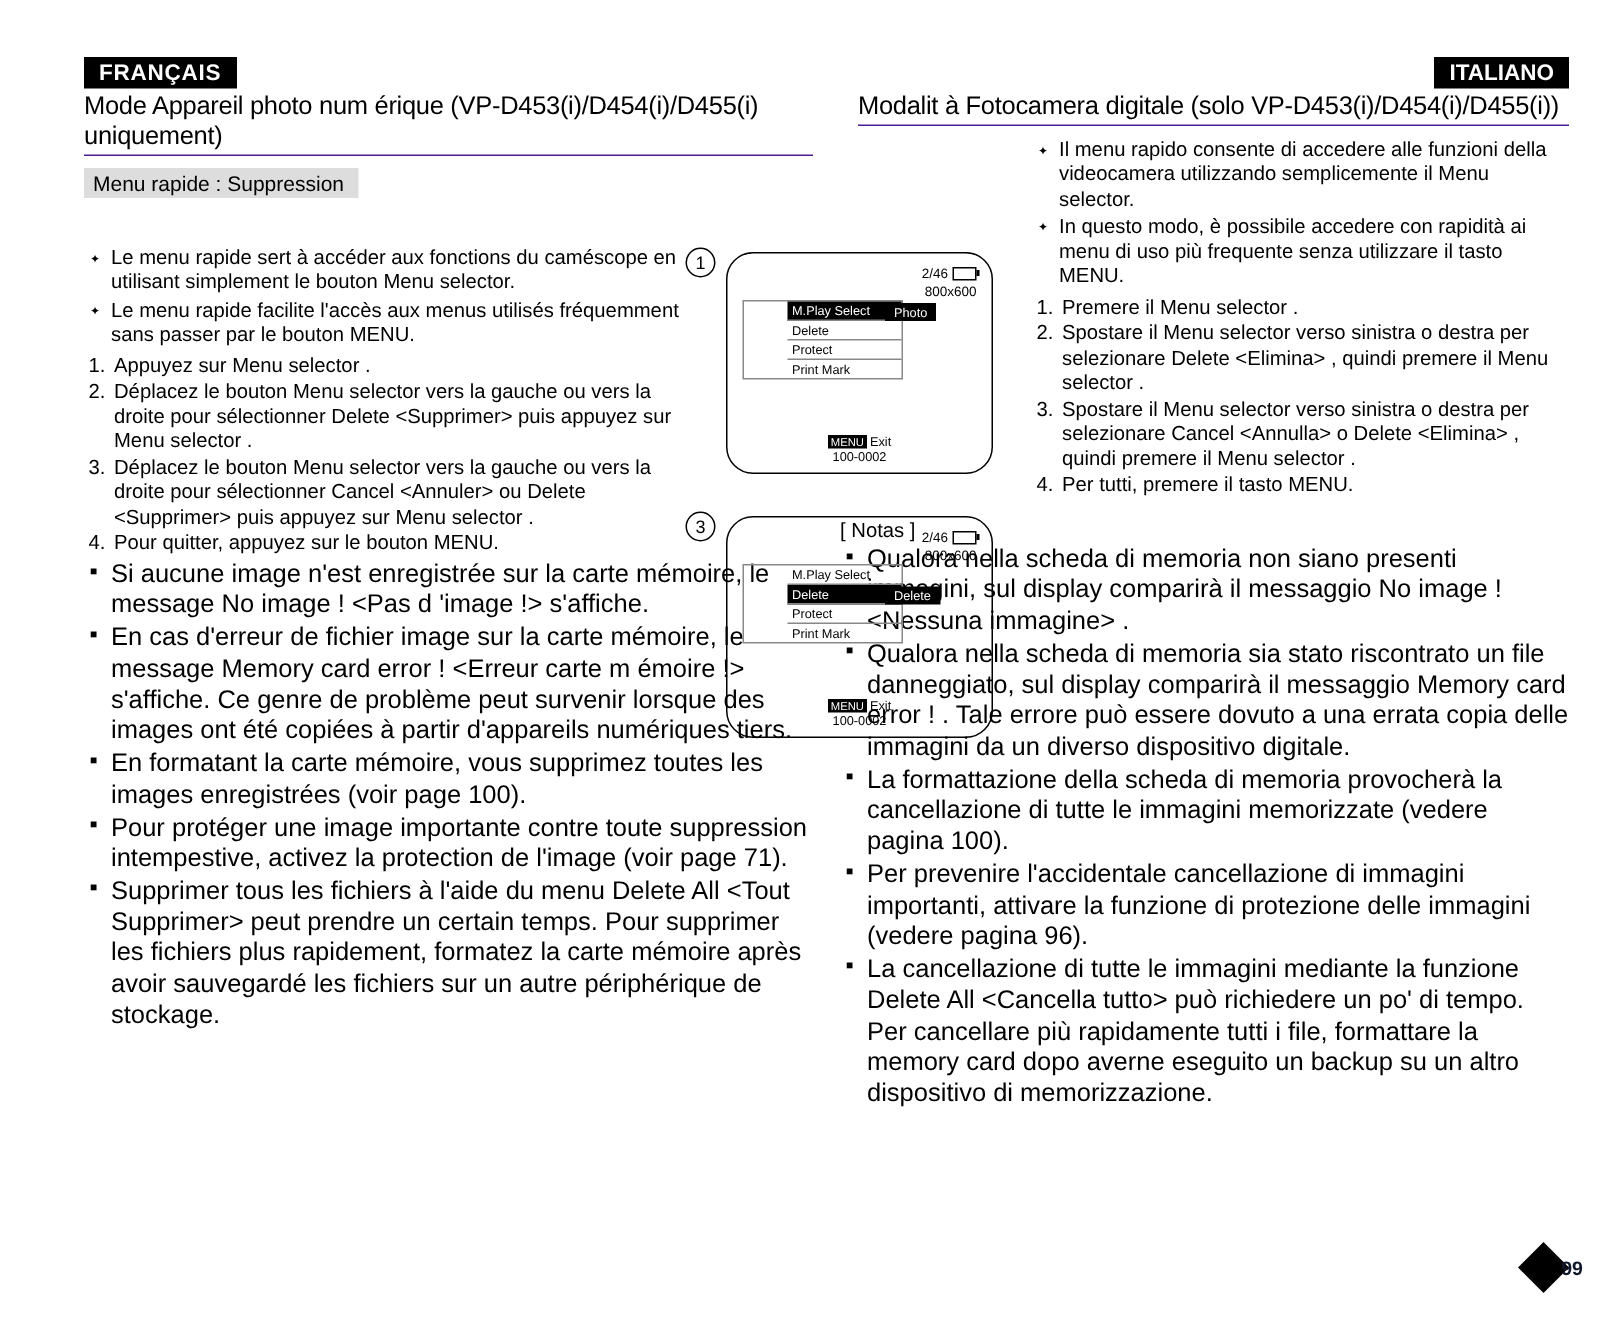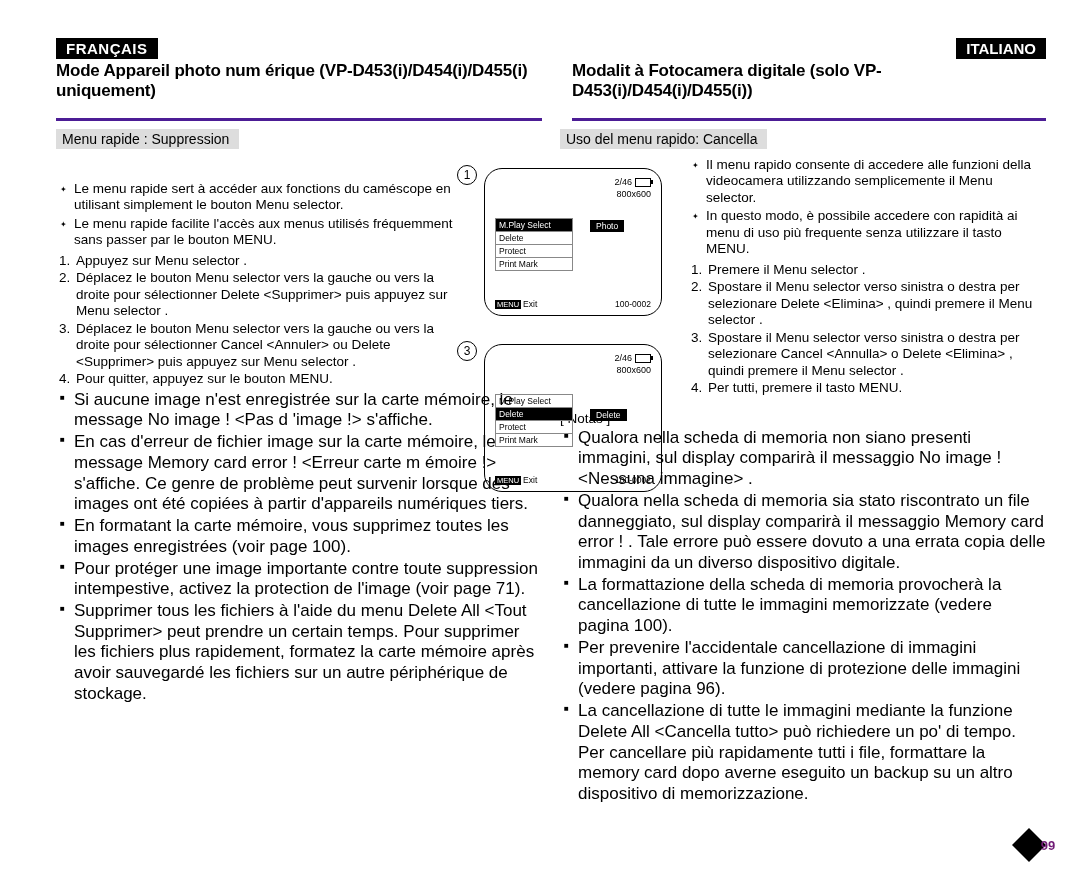--- a/index.html
+++ b/index.html
@@ -33,26 +33,26 @@
     color: #fff;
     font-weight: bold;
     font-size: 15px;
     padding: 2px 10px;
   }
   .lang-fr { letter-spacing: 0.5px; }
   .lang-it { float: right; }
 
   .header {
     font-size: 17px;
-    font-weight: bold;
+    font-weight: normal;
     font-stretch: condensed;
     letter-spacing: -0.2px;
     margin-top: 2px;
-    border-bottom: 3px solid #4c1d95;
-    padding-bottom: 17px;
+    border-bottom: 1px solid #4c1d95;
+    padding-bottom: 2px;
   }
   .header-left { font-size: 17px; }
   .header-right { font-size: 17px; margin-left: 12px; }
 
   .subhead {
     background: #ddd;
     display: inline-block;
     font-size: 14px;
     padding: 2px 10px 2px 6px;
     margin-top: 8px;
@@ -88,21 +88,21 @@
     right: 34px;
     bottom: 18px;
     width: 34px;
     height: 34px;
     display: flex;
     align-items: center;
     justify-content: center;
   }
   .page-num svg { position: absolute; top:0; left:0; }
   .page-num span {
-    color: #701a75;
+    color: #0f172a;
     font-size: 13px;
     position: relative;
     font-weight: bold;
     margin-left: 38px;
   }
 
   
   .figures {
     position: absolute;
     left: 484px;
@@ -151,22 +151,22 @@
     content: "";
     position: absolute;
     right: -3px;
     top: 1px;
     width: 2px;
     height: 4px;
     background: #000;
   }
   .fig-list {
     border: 1px solid #888;
-    margin-top: 18px;
     width: 76px;
+    padding-left: 29px;
   }
   .fig-row {
     border-bottom: 1px solid #888;
     font-size: 8.5px;
     padding: 1px 3px;
   }
   .fig-row:last-child { border-bottom: none; }
   .fig-row.sel {
     background: #000;
     color: #fff;
@@ -181,20 +181,21 @@
   }
   .fig-bottom {
     position: absolute;
     bottom: 6px;
     left: 10px;
     right: 10px;
     display: flex;
     justify-content: space-between;
     font-size: 8.5px;
     align-items: center;
+    flex-direction: column;
   }
   .menu-box {
     background: #000;
     color: #fff;
     font-size: 7.5px;
     padding: 0 2px;
     margin-right: 2px;
   }
 
   .left-bullets { padding-left: 18px; margin-top:8px; }
@@ -242,21 +243,20 @@
         <li>Supprimer tous les fichiers à l'aide du menu Delete All &lt;Tout Supprimer&gt; peut prendre un certain temps. Pour supprimer les fichiers plus rapidement, formatez la carte mémoire après avoir sauvegardé les fichiers sur un autre périphérique de stockage.</li>
       </ul>
     </div>
 
     <div class="col col-right">
       <div style="text-align:right;">
           <span class="lang-tag lang-it">ITALIANO</span>
         </div>
       <div style="clear:both;"></div>
       <div class="header header-right">Modalit à Fotocamera digitale (solo VP-D453(i)/D454(i)/D455(i))</div>
-      <div class="subhead">Uso del menu rapido: Cancella</div>
 
       <div style="padding-left:128px;">
         <div class="left-bullets" style="padding-left:18px;">
           <p>Il menu rapido consente di accedere alle funzioni della videocamera utilizzando semplicemente il Menu selector.</p>
           <p>In questo modo, è possibile accedere con rapidità ai menu di uso più frequente senza utilizzare il tasto MENU.</p>
         </div>
         <ol class="steps">
           <li>Premere il Menu selector .</li>
           <li>Spostare il Menu selector  verso sinistra o destra per selezionare Delete &lt;Elimina&gt; , quindi premere il Menu selector .</li>
           <li>Spostare il Menu selector  verso sinistra o destra per selezionare Cancel &lt;Annulla&gt;  o Delete &lt;Elimina&gt; , quindi premere il Menu selector .</li>

